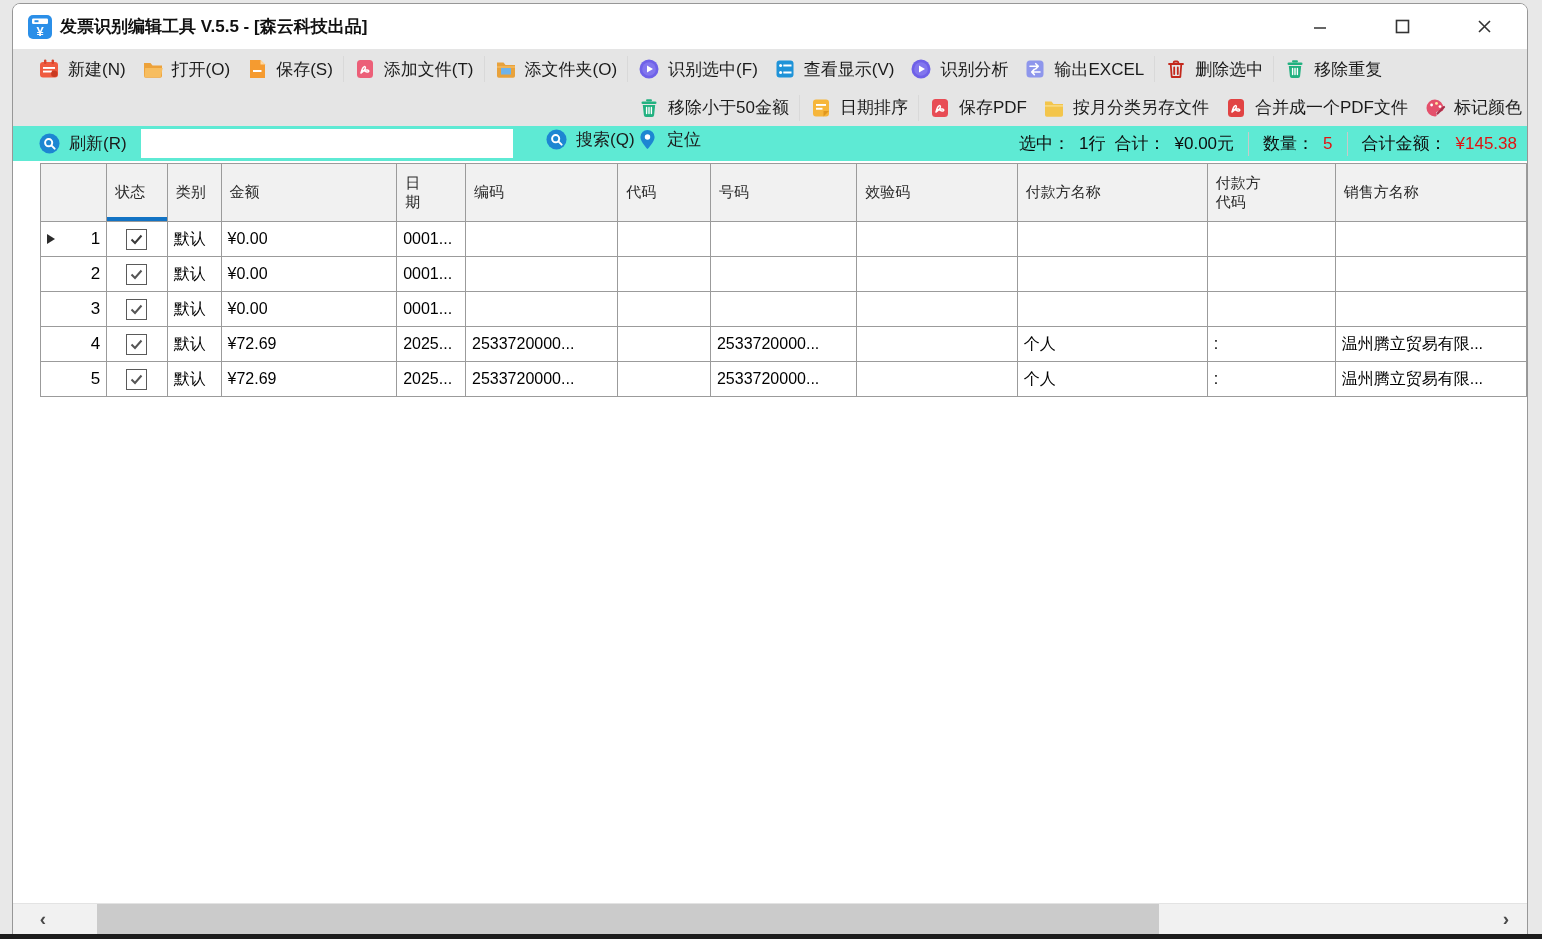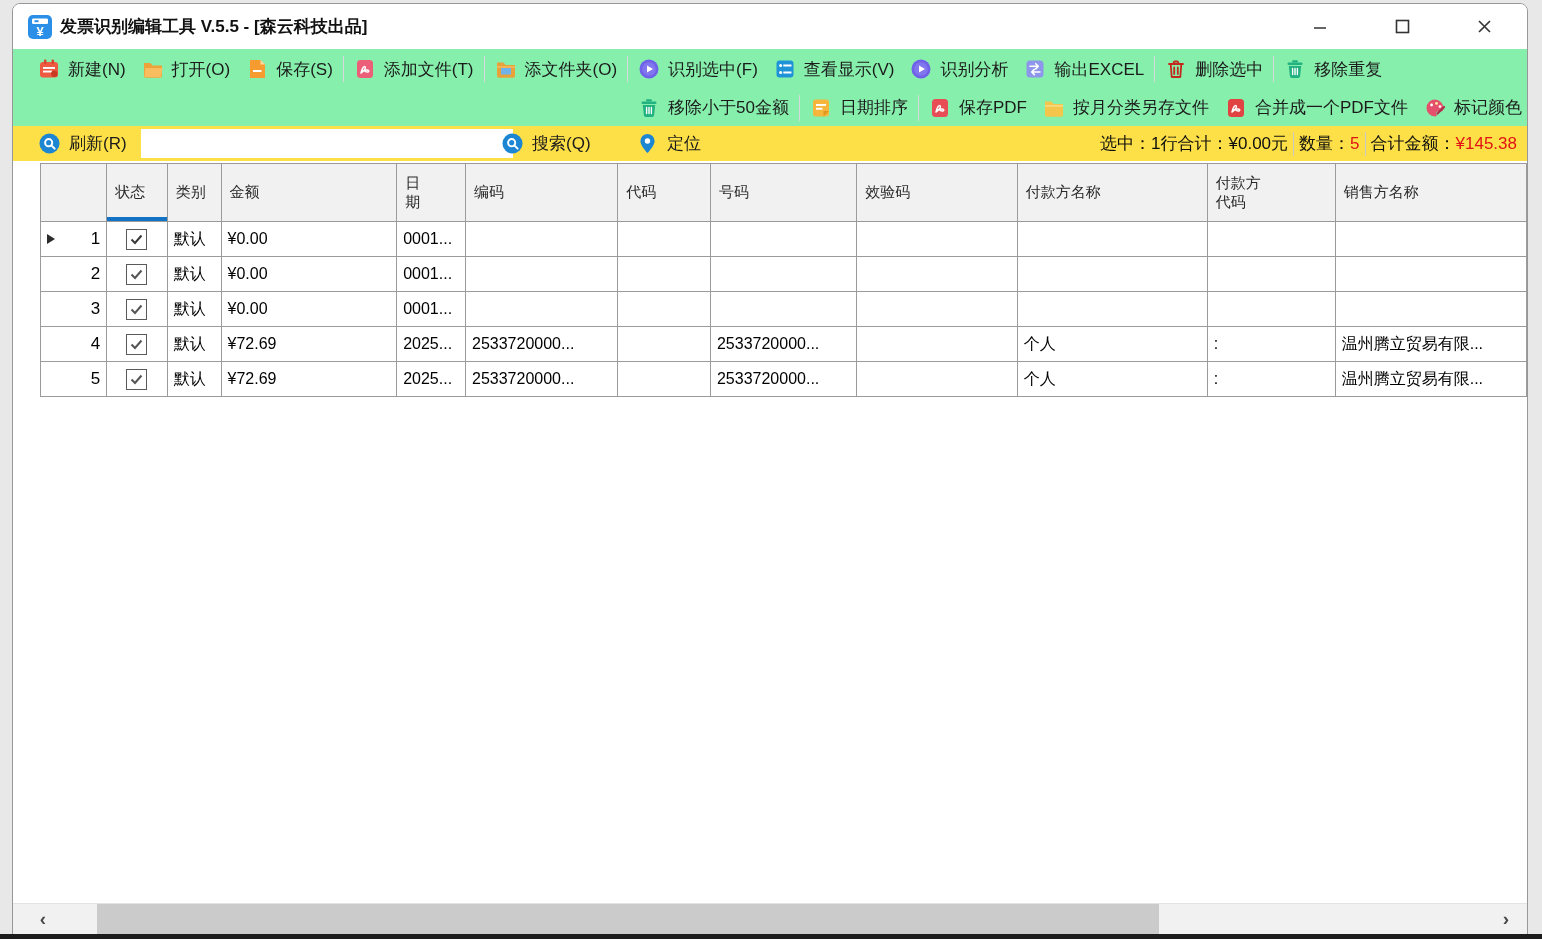--- a/index.html
+++ b/index.html
@@ -8,36 +8,36 @@
     border:1px solid #979797;border-radius:8px 8px 0 0;box-sizing:border-box;overflow:hidden;}
   .taskbar-strip{position:absolute;left:0;bottom:0;width:1542px;height:5px;background:#1c1c1c;}
 
   
   .titlebar{height:45px;display:flex;align-items:center;padding-left:14px;position:relative;background:#fff;}
   .app-title{font-size:17px;color:#101010;margin-left:7px;font-weight:700;}
   .win-controls{position:absolute;right:28px;top:0;height:45px;display:flex;align-items:center;gap:52px;}
   .win-btn{width:30px;height:30px;display:flex;align-items:center;justify-content:center;}
 
   
-  .tbar{display:flex;align-items:center;padding-left:20px;background:#86efac;}
+  .tbar{display:flex;align-items:center;padding-left:20px;background:#e5e5e5;}
   .tbar1{height:40px;}
   .tbar2{height:37px;justify-content:flex-end;}
   .tb-btn{display:flex;align-items:center;gap:8px;font-size:17px;color:#1b1b1b;padding:2px 5px;white-space:nowrap;}
   .tb-btn svg{flex:0 0 auto;}
   .vsep{width:1px;height:26px;background:#d9d9d9;margin:0 5px;}
   .gap6{width:6px;}
 
-  .tbar3{height:35px;background:#fde047;display:flex;align-items:center;padding:0 10px 0 20px;position:relative;}
+  .tbar3{height:35px;background:#5eead4;display:flex;padding:0 10px 0 20px;position:relative;}
   .search-input{position:absolute;left:128px;top:3px;width:372px;height:29px;border:none;background:#fff;outline:none;
     font-size:16px;font-family:inherit;padding:0 6px;box-sizing:border-box;}
   .tb3-left{display:flex;align-items:center;}
-  .tb3-right{position:absolute;right:10px;top:0;height:35px;display:flex;align-items:center;font-size:17px;color:#0d0d0d;}
+  .tb3-right{position:absolute;right:10px;top:0;height:35px;display:flex;align-items:center;gap:9px;font-size:17px;color:#0d0d0d;}
   .tb3-right .vsep{height:24px;background:#c9c9c9;}
   .red{color:#e01312;}
-  .search-btn{position:absolute;left:483px;}
+  .search-btn{position:absolute;left:527px;}
   .locate-btn{position:absolute;left:618px;}
 
   
   .grid-wrap{position:absolute;left:8px;top:159px;padding-left:19px;}
   table.grid{border-collapse:collapse;table-layout:fixed;}
   table.grid th,table.grid td{border:1px solid #9b9b9b;box-sizing:border-box;overflow:hidden;white-space:nowrap;}
   table.grid th{height:58px;background:#f1f1f1;font-weight:400;font-size:15px;color:#2a2a2a;
     text-align:left;padding:2px 8px;vertical-align:middle;white-space:pre-line;line-height:1.25;}
   table.grid td{height:35px;font-size:16px;color:#000;padding:0 6px;vertical-align:middle;background:#fff;}
   th.th-status{box-shadow:inset 0 -4px 0 #1273c4;}

